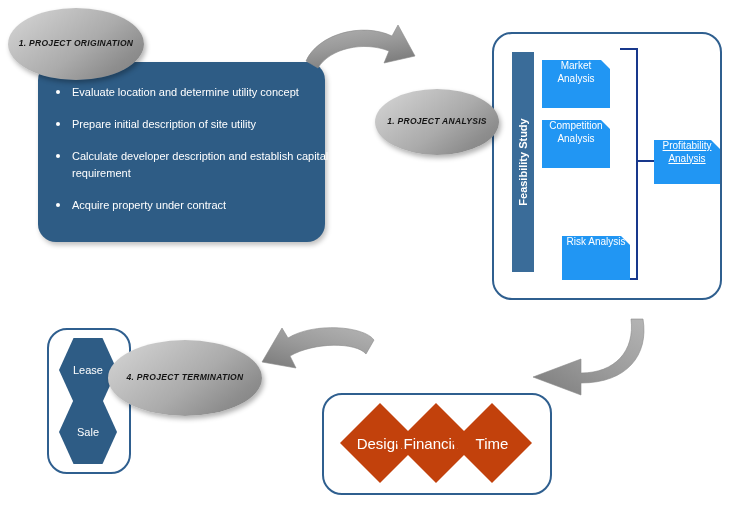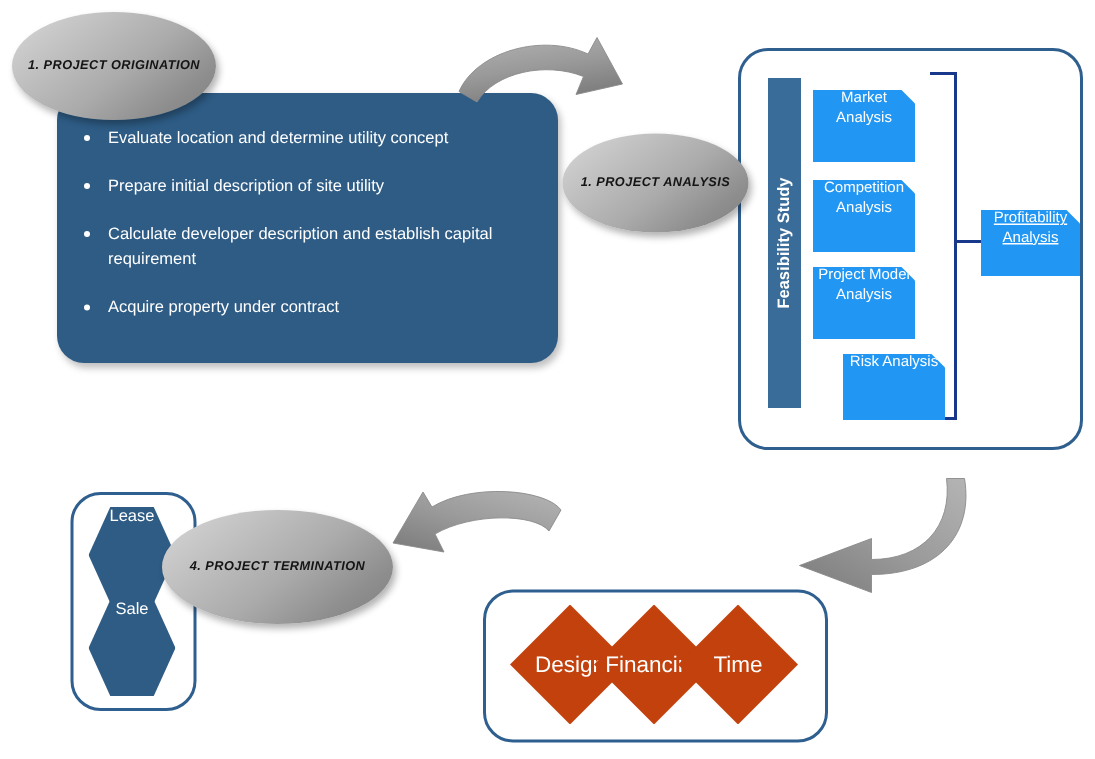--- a/index.html
+++ b/index.html
@@ -110,41 +110,42 @@
   .bracket-stem {
     background: #18388c;
   }
 
   
   .hexagon {
     background: #2e5c85;
     color: #ffffff;
     font-size: 11px;
     display: flex;
+    align-items: center;
     justify-content: center;
     clip-path: polygon(25% 0%, 75% 0%, 100% 50%, 75% 100%, 25% 100%, 0% 50%);
   }
   .diamond {
     background: #c2410c;
     color: #ffffff;
     font-size: 15px;
     display: flex;
     align-items: center;
     justify-content: center;
     clip-path: polygon(50% 0%, 100% 50%, 50% 100%, 0% 50%);
   }
 
   .arrow-svg { position: absolute; overflow: visible; }
 </style>
 </head>
 <body>
 
 <div id="canvas">
 
-  <div class="abs origination-box" style="left:38px; top:62px; width:334px; height:180px;">
+  <div class="abs origination-box" style="left:38px; top:62px; width:287px; height:180px;">
     <ul class="bullets" style="margin:22px 18px 0 16px;">
       <li>Evaluate location and determine utility concept</li>
       <li>Prepare initial description of site utility</li>
       <li style="width:270px;">Calculate developer description and establish capital requirement</li>
       <li>Acquire property under contract</li>
     </ul>
   </div>
 
   <div class="ellipse" style="left:8px; top:8px; width:136px; height:72px; font-size:8.5px;">
     <span>1.  PROJECT ORIGINATION</span>
@@ -169,23 +170,20 @@
 
     <div class="abs bracket" style="left:126px; top:14px; width:16px; height:228px;"></div>
     <div class="abs bracket-stem" style="left:142px; top:126px; width:18px; height:2px;"></div>
 
     <div class="abs doc-card" style="left:48px; top:26px; width:68px; height:48px;">
       <span>Market Analysis</span>
     </div>
     <div class="abs doc-card" style="left:48px; top:86px; width:68px; height:48px;">
       <span>Competition Analysis</span>
     </div>
-    <div class="abs doc-card" style="left:48px; top:144px; width:68px; height:48px;">
-      <span>Project Model Analysis</span>
-    </div>
     <div class="abs doc-card" style="left:48px; top:202px; width:68px; height:44px;margin-left:20px;">
       <span>Risk Analysis</span>
     </div>
 
     <div class="abs doc-card" style="left:160px; top:106px; width:66px; height:44px;text-decoration:underline;">
       <span>Profitability Analysis</span>
     </div>
   </div>
 
   <div class="ellipse" style="left:375px; top:89px; width:124px; height:66px; font-size:8.5px;">

